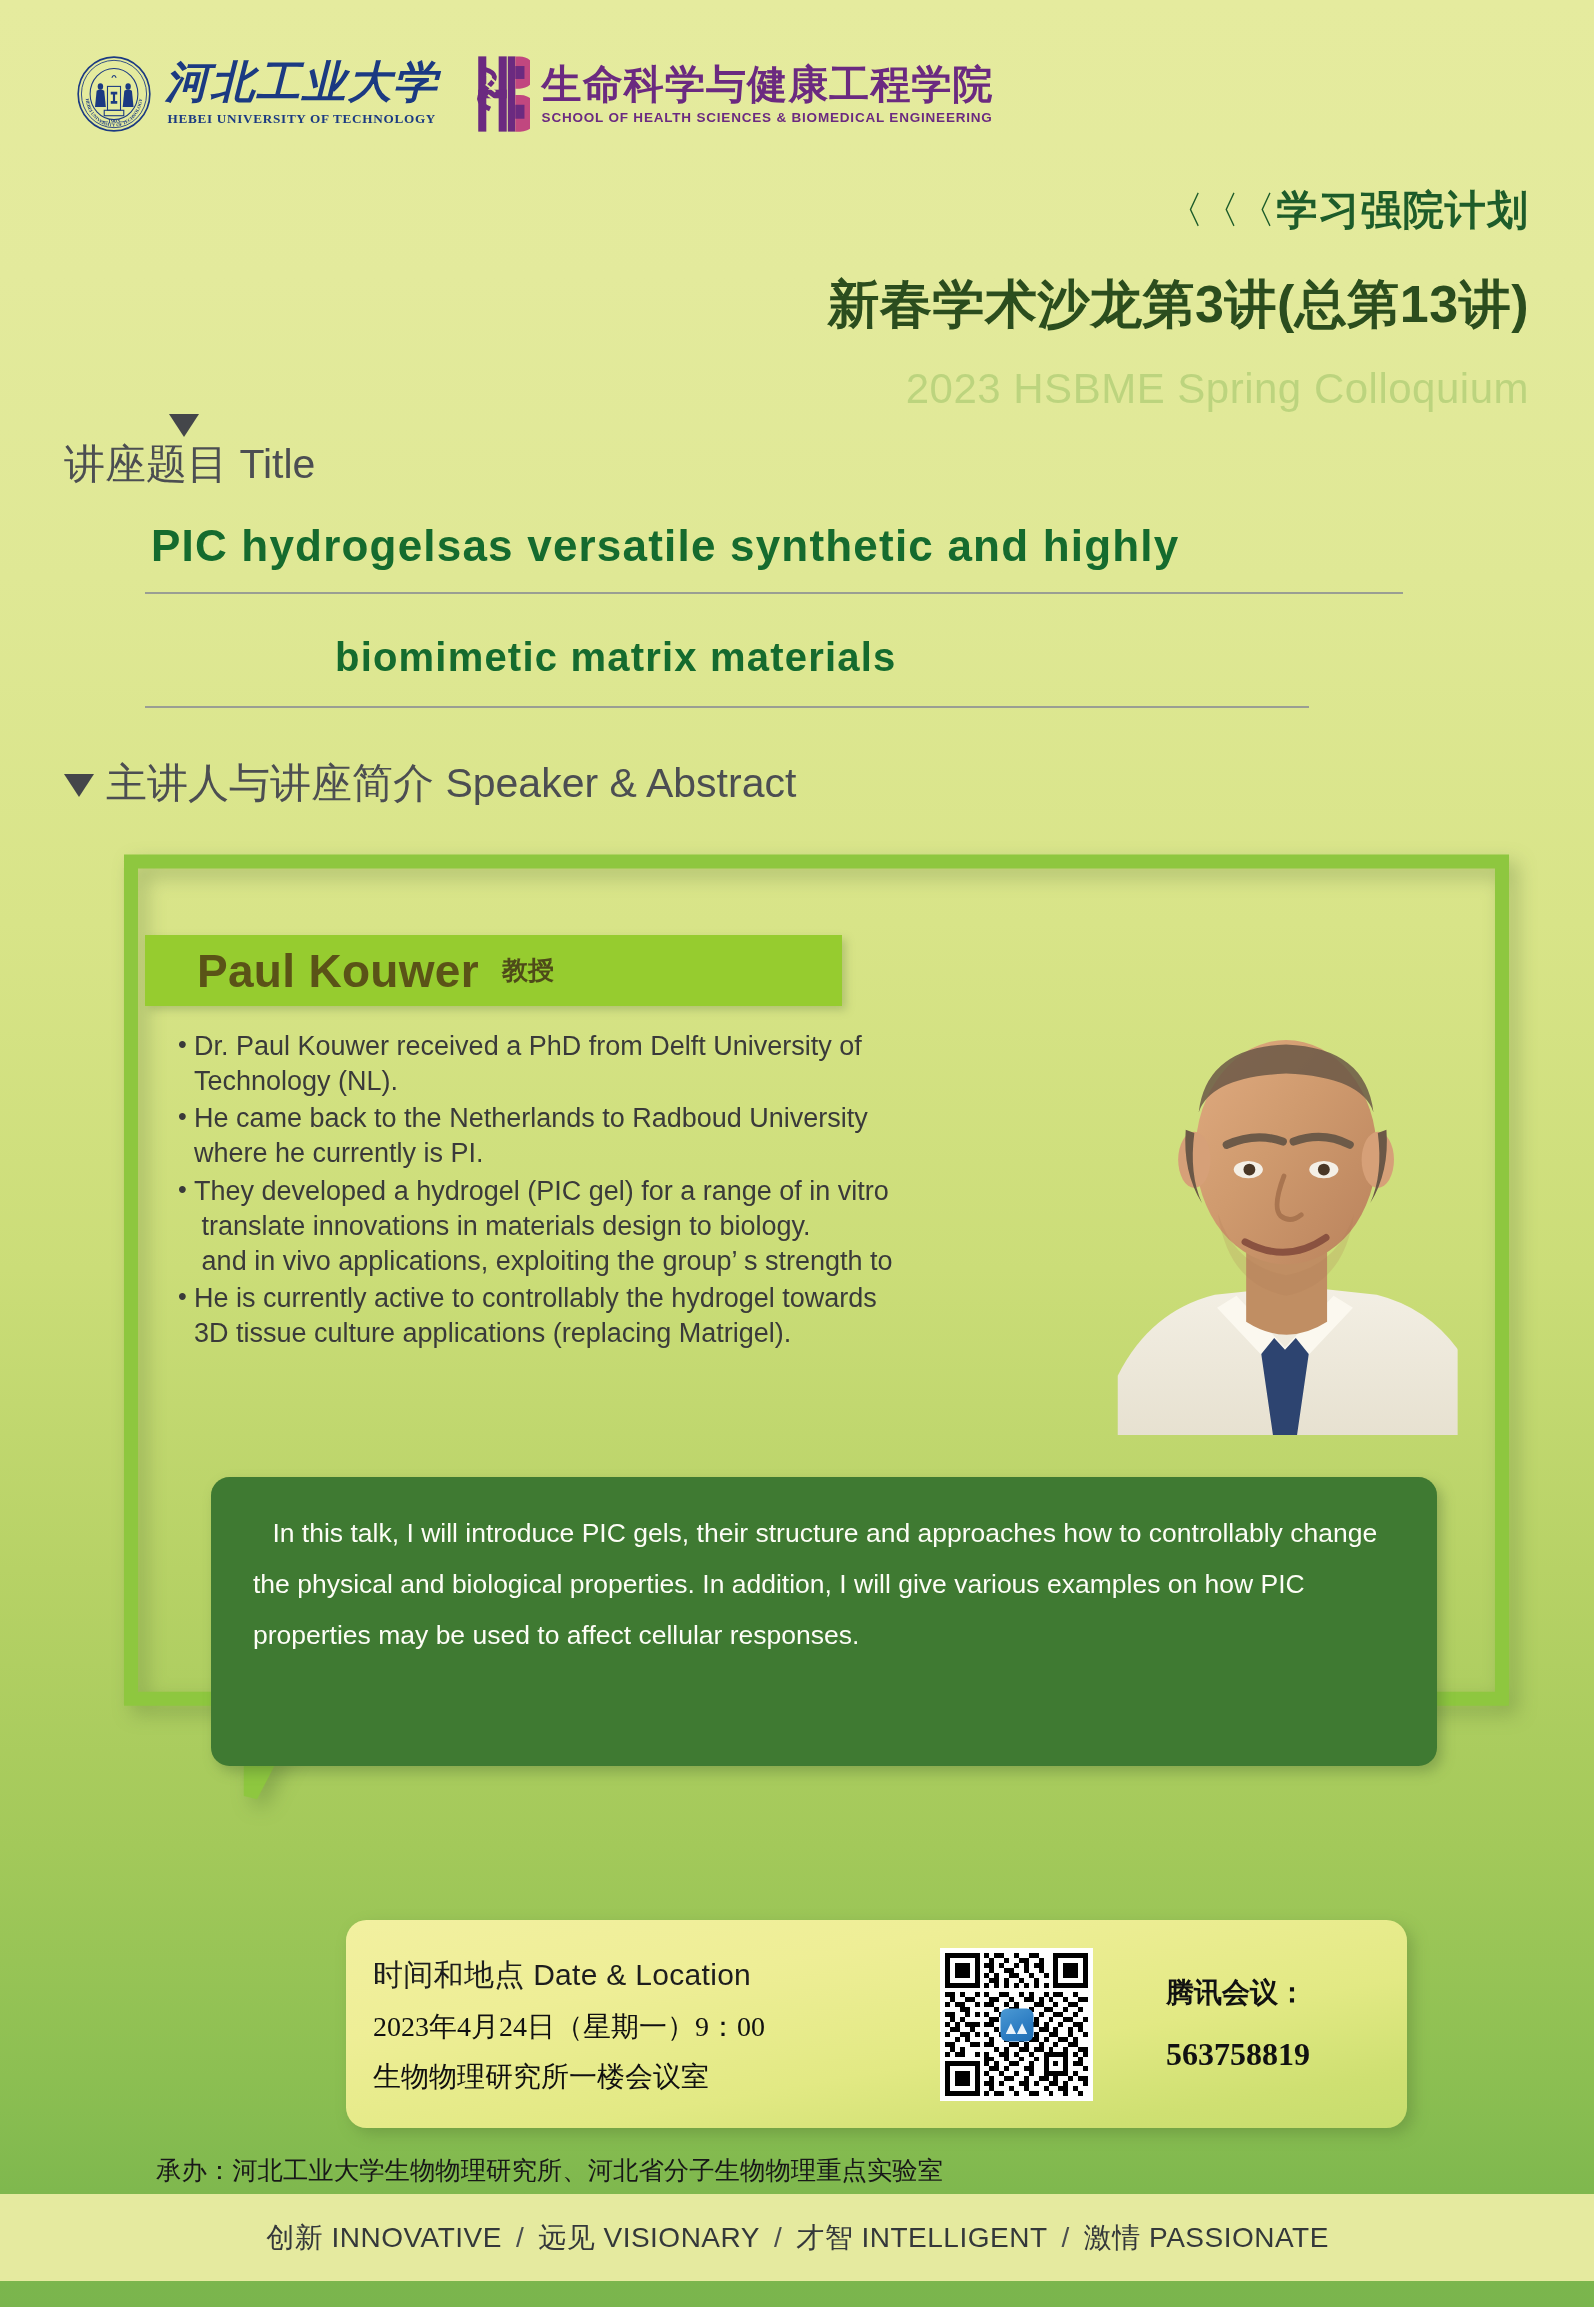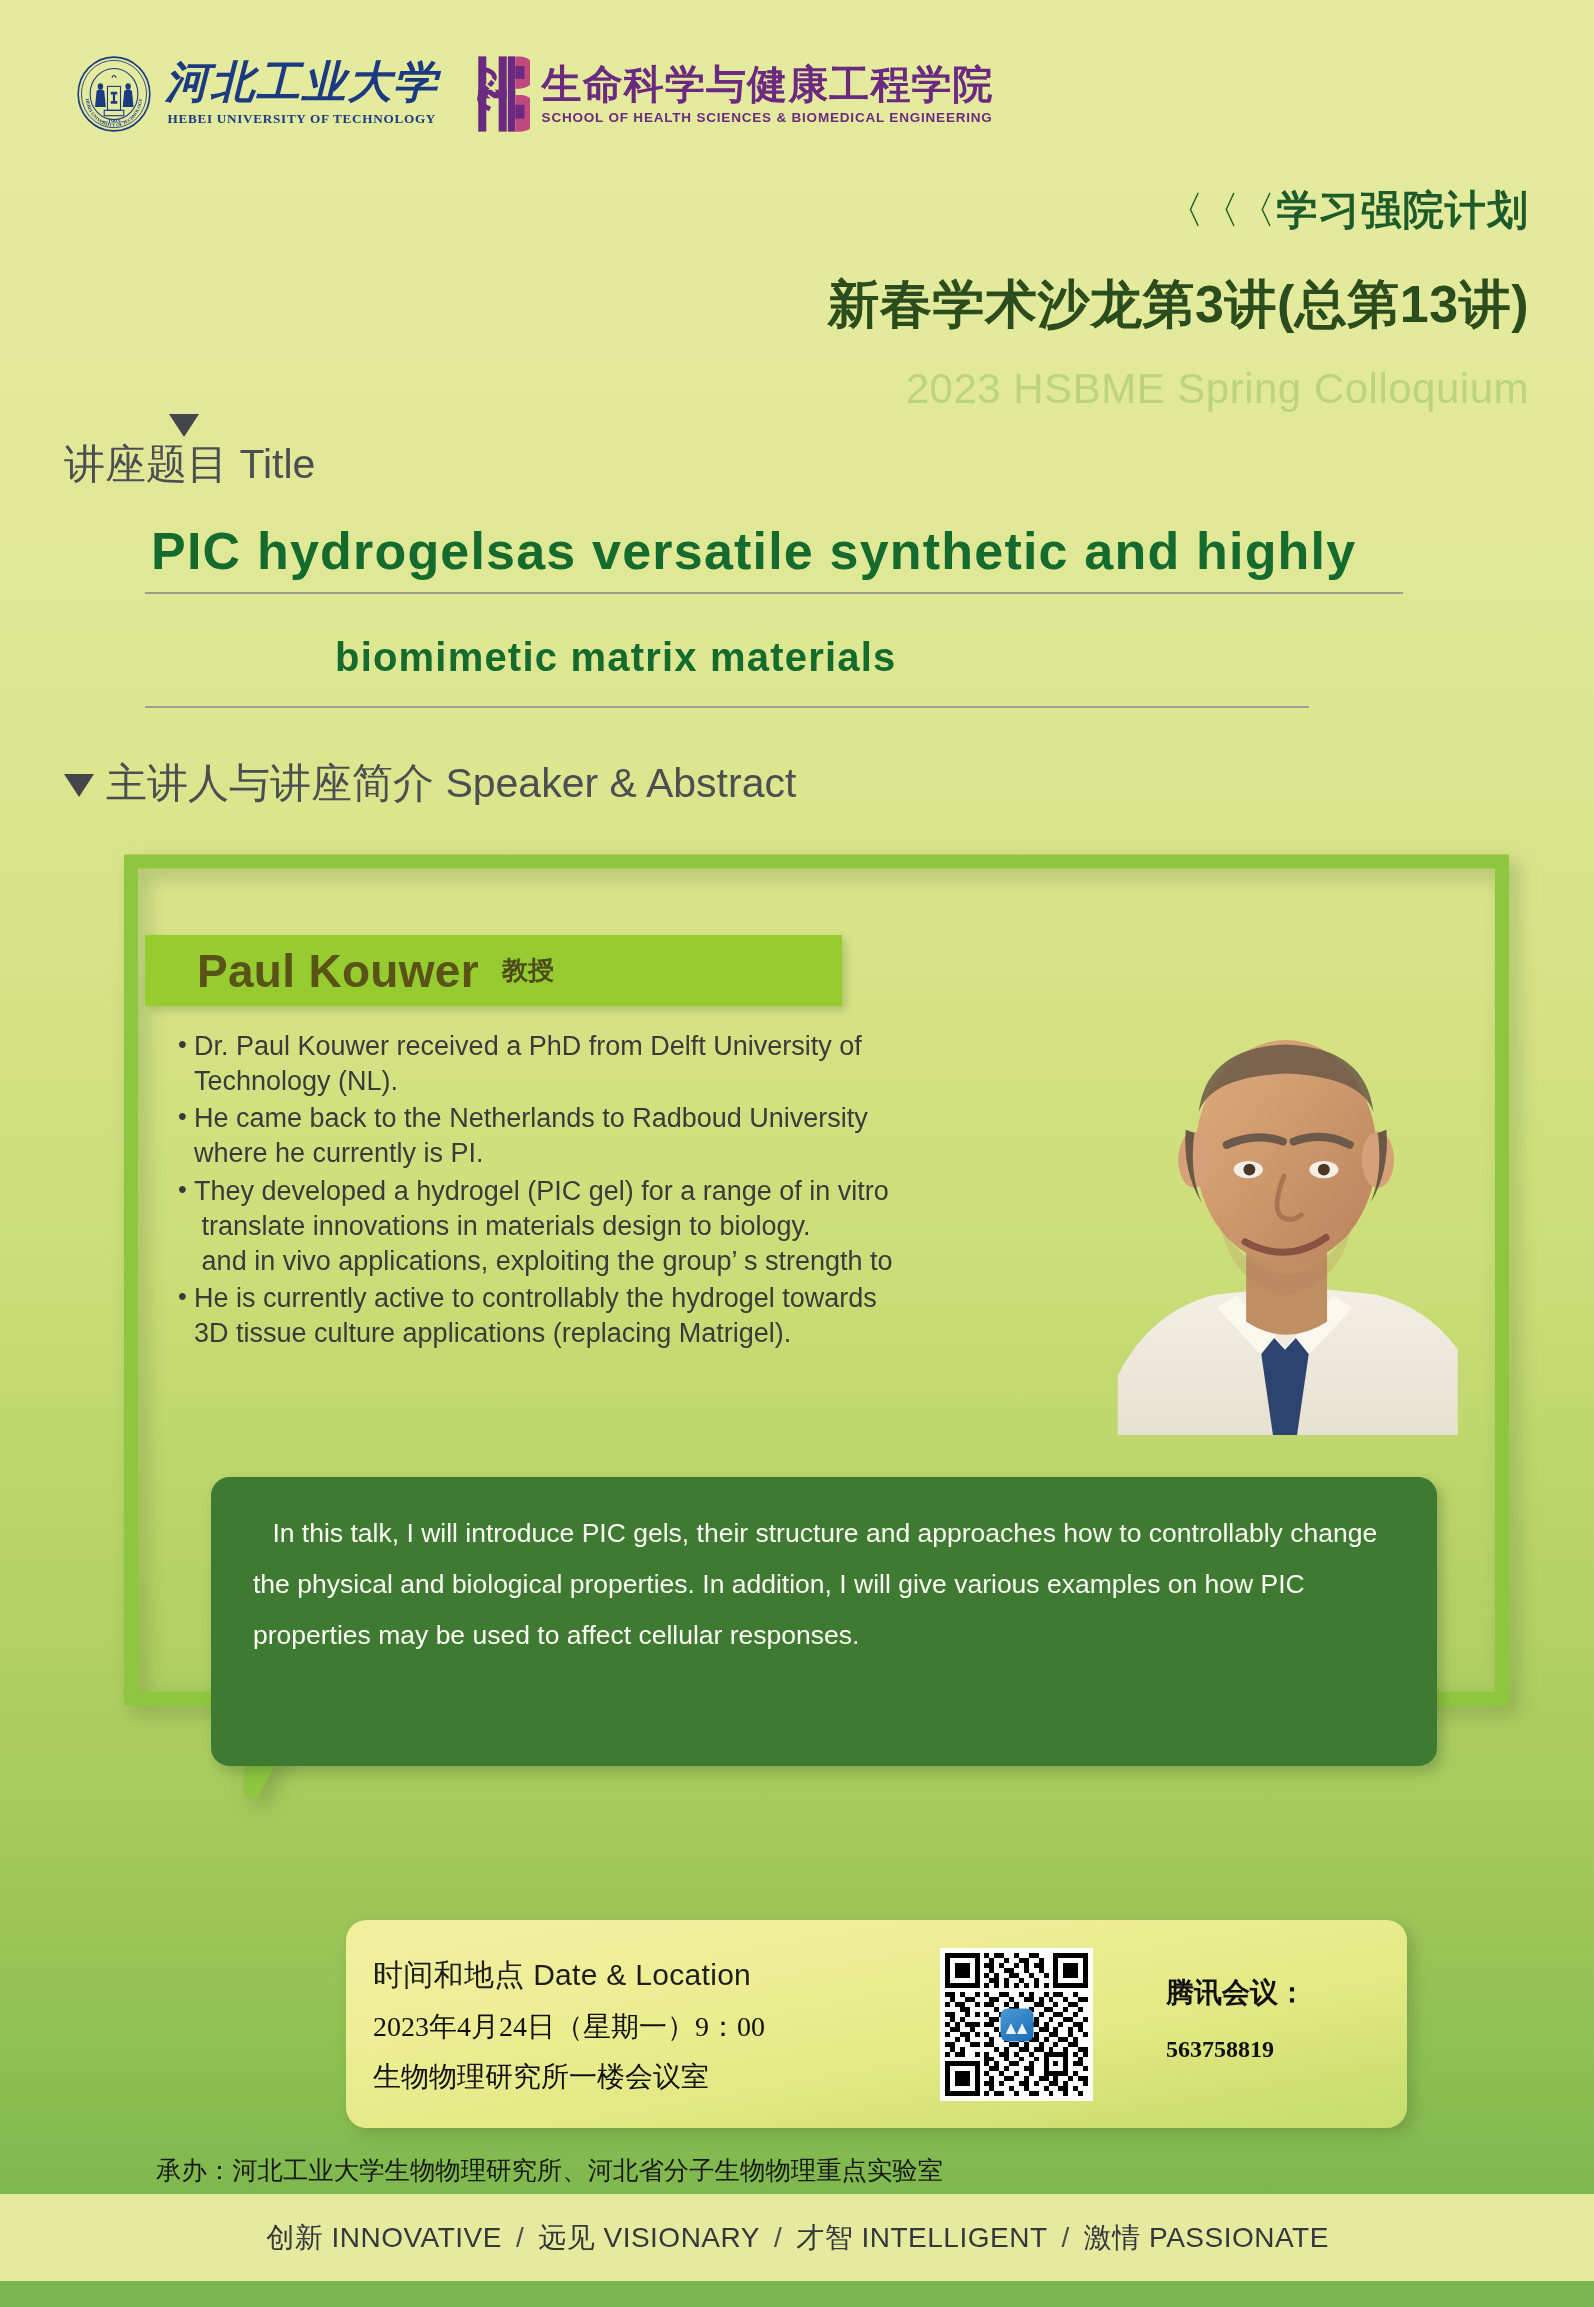--- a/index.html
+++ b/index.html
@@ -88,21 +88,21 @@
     font-family:"Liberation Sans", sans-serif;
     font-size:41px; color:#4c4e52; white-space:nowrap;
   }
   #sec-title { left:64px; top:410px;flex-direction:column; }
   #sec-speaker { left:64px; top:756px; }
 
   
   .talk-l1 {
     position:absolute; left:151px; top:521px; width:1253px;
     font-family:"Liberation Sans", sans-serif;
-    font-weight:bold; font-size:52px; color:#156b2e;
+    font-weight:bold; font-size:44px; color:#156b2e;
     letter-spacing:1.2px; white-space:nowrap;
   }
   .talk-rule1 { position:absolute; left:145px; top:592px; width:1258px; height:1.6px; background:#9a9e93; }
   .talk-l2 {
     position:absolute; left:335px; top:635px;
     font-family:"Liberation Sans", sans-serif;
     font-weight:bold; font-size:40px; color:#156b2e;
     letter-spacing:1.2px; white-space:nowrap;
   }
   .talk-rule2 { position:absolute; left:145px; top:706px; width:1164px; height:1.6px; background:#9a9e93; }
@@ -200,21 +200,21 @@
     background:#eaf3fb;
     clip-path:polygon(0% 100%, 24% 18%, 48% 100%, 52% 100%, 76% 18%, 100% 100%);
   }
   .meet { position:absolute; left:1166px; top:1974px; }
   .meet-lbl {
     font-family:"Liberation Sans", sans-serif; font-weight:bold;
     font-size:28px; color:#111; white-space:nowrap;
   }
   .meet-id {
     font-family:"Liberation Serif", serif; font-weight:bold;
-    font-size:24px; color:#111; margin-top:24px; white-space:nowrap;
+    font-size:32px; color:#111; margin-top:24px; white-space:nowrap;
   }
 
   
   .host {
     position:absolute; left:156px; top:2154px;
     font-family:"Liberation Sans", sans-serif;
     font-size:25.4px; color:#181818; white-space:nowrap;
   }
   .lightband {
     position:absolute; left:0; top:2194px; width:1595px; height:87px;

